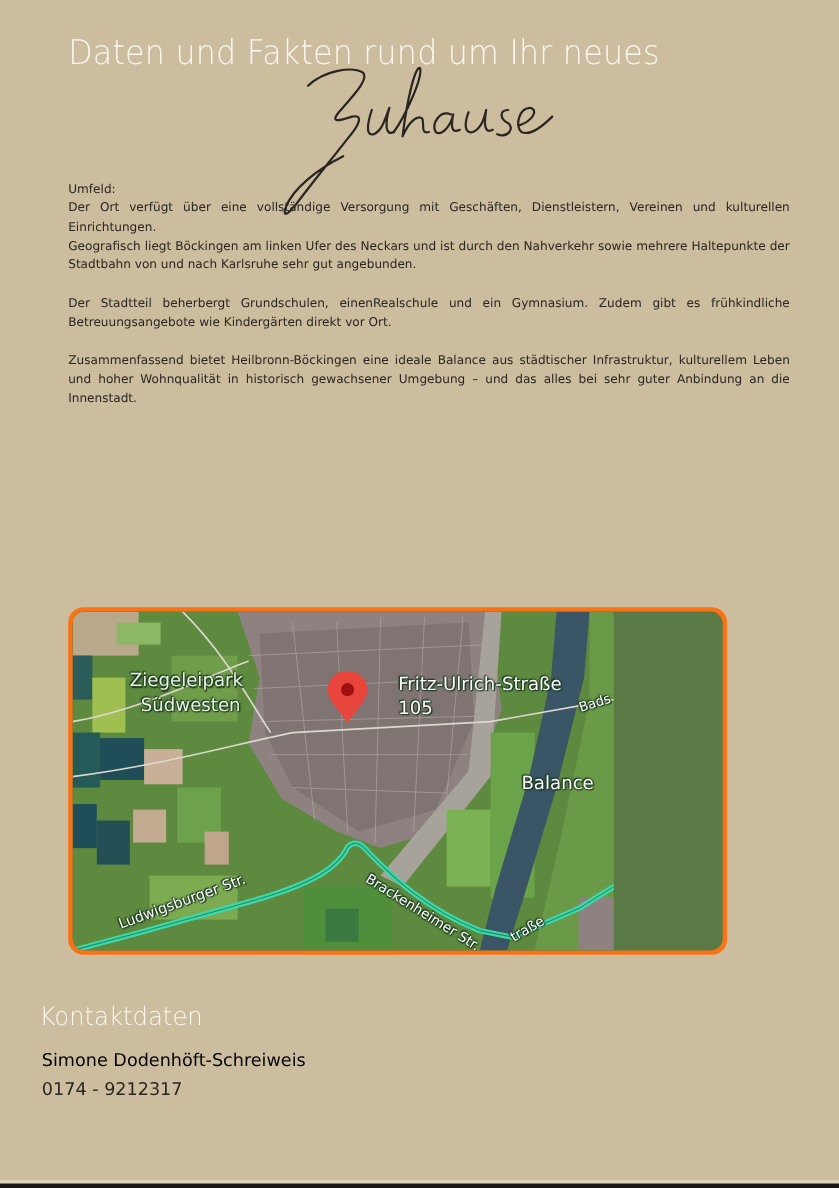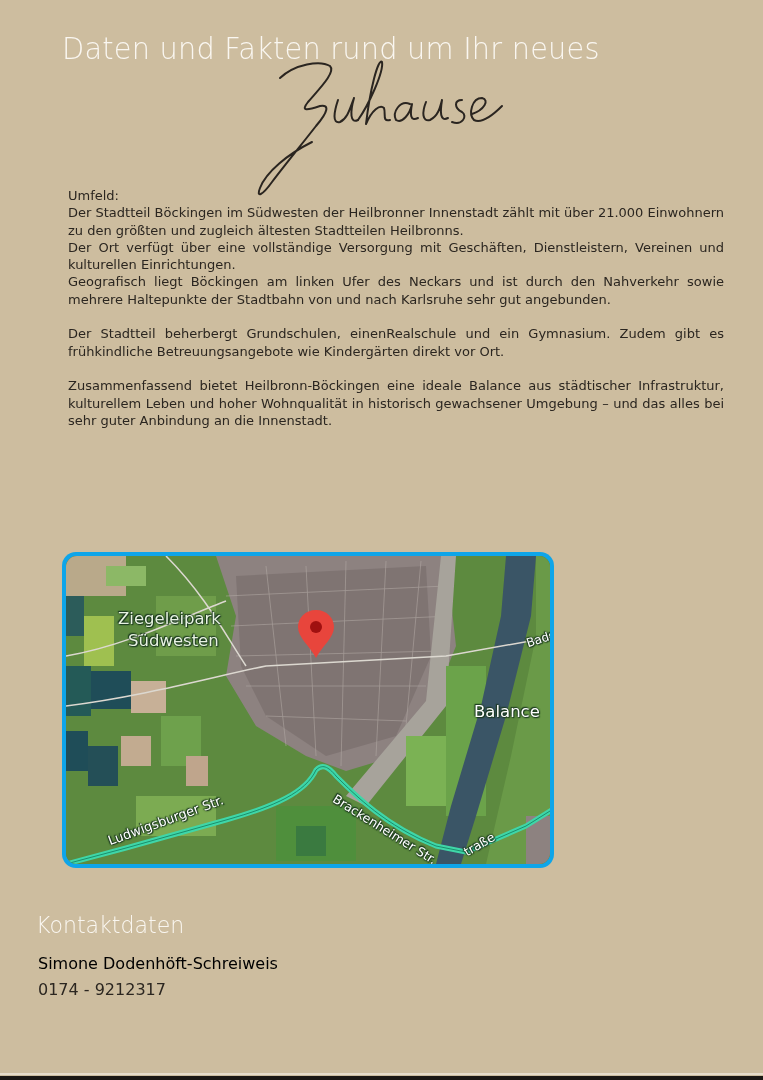--- a/index.html
+++ b/index.html
@@ -21,31 +21,30 @@
   }
   .script {
     position: absolute; left: 250px; top: 50px; width: 360px; height: 150px;
   }
   .script-text {
     position: absolute; left: 0; top: 0;
     font-family: "DejaVu Serif", serif; font-style: italic;
     font-size: 1px; color: transparent;
   }
   .body-text {
-    position: absolute; left: 68px; top: 163px; width: 656px;
-    font-family: "DejaVu Sans", sans-serif; font-size: 13px; line-height: 17.3px;
+    position: absolute; left: 62px; top: 163px; width: 656px;
+    font-family: "DejaVu Sans", sans-serif; font-size: 11px; line-height: 17.3px;
     color: #2b2620;
-    margin-top: 24px;
   }
   .body-text p { margin: 0; text-align: justify; }
   .body-text .gap { height: 17.3px; }
 
   .map {
-    position: absolute; left: 62px; top: 552px; width: 492px; height: 316px;
-    border-radius: 14px; background: #0ea5e9; padding: 0;
+    position: absolute; left: 62px; top: 552px; width: 599px; height: 316px;
+    border-radius: 14px; background: #f97316; padding: 0;
     box-sizing: border-box; overflow: hidden;
   }
   .map-inner {
     position: absolute; left: 4px; top: 4px; right: 4px; bottom: 4px;
     border-radius: 11px; overflow: hidden; background: #5a7a45;
   }
   .map svg { position: absolute; left: 0; top: 0; }
   .map-label {
     position: absolute; color: #ffffff; font-family: "DejaVu Sans", sans-serif;
     text-shadow: 0 0 2px #1c3a20, 0 0 2px #1c3a20, 1px 1px 1px #1c3a20, -1px -1px 1px #1c3a20;
@@ -98,21 +97,20 @@
 
         <path d="M212 50 C204 50 204 58 212 62 C218 66 212 76 202 72"></path>
 
         <path d="M222 64 C234 60 240 50 232 48 C222 48 218 64 224 70 C232 74 244 64 252 56"></path>
       </g>
     </svg>
   </div>
 
   <div class="body-text">
     <p>Umfeld:</p>
-    <p>Der Stadtteil Böckingen im Südwesten der Heilbronner Innenstadt zählt mit über 21.000 Einwohnern zu den größten und zugleich ältesten Stadtteilen Heilbronns.</p>
     <p>Der Ort verfügt über eine vollständige Versorgung mit Geschäften, Dienstleistern, Vereinen und kulturellen Einrichtungen.</p>
     <p>Geografisch liegt Böckingen am linken Ufer des Neckars und ist durch den Nahverkehr sowie mehrere Haltepunkte der Stadtbahn von und nach Karlsruhe sehr gut angebunden.</p>
     <div class="gap"></div>
     <p>Der Stadtteil beherbergt Grundschulen, einenRealschule und ein Gymnasium. Zudem gibt es frühkindliche Betreuungsangebote wie Kindergärten direkt vor Ort.</p>
     <div class="gap"></div>
     <p>Zusammenfassend bietet Heilbronn-Böckingen eine ideale Balance aus städtischer Infrastruktur, kulturellem Leben und hoher Wohnqualität in historisch gewachsener Umgebung – und das alles bei sehr guter Anbindung an die Innenstadt.</p>
   </div>
 
   <div class="map">
     <div class="map-inner">
@@ -181,20 +179,24 @@
         <svg width="40" height="52" viewBox="0 0 40 52">
           <path d="M20 2 C9 2 2 10 2 19 C2 30 14 38 20 50 C26 38 38 30 38 19 C38 10 31 2 20 2 Z" fill="#e8453c"></path>
           <circle cx="20" cy="19" r="6" fill="#a01010"></circle>
         </svg>
       </div>
 
       <div class="map-label lbl-park">
         <div>Ziegeleipark</div>
         <div style="padding-left:10px">Südwesten</div>
       </div>
+      <div class="map-label lbl-address">
+        <div>Fritz-Ulrich-Straße</div>
+        <div>105</div>
+      </div>
       <div class="map-label lbl-wert">Balance</div>
       <div class="map-label lbl-bads">Bads</div>
       <div class="map-label lbl-ludwig">Ludwigsburger Str.</div>
       <div class="map-label lbl-bracken">Brackenheimer Str.</div>
       <div class="map-label lbl-strasse">traße</div>
     </div>
   </div>
 
   <div class="contact-title">Kontaktdaten</div>
   <div class="contact-name">Simone Dodenhöft-Schreiweis</div>

